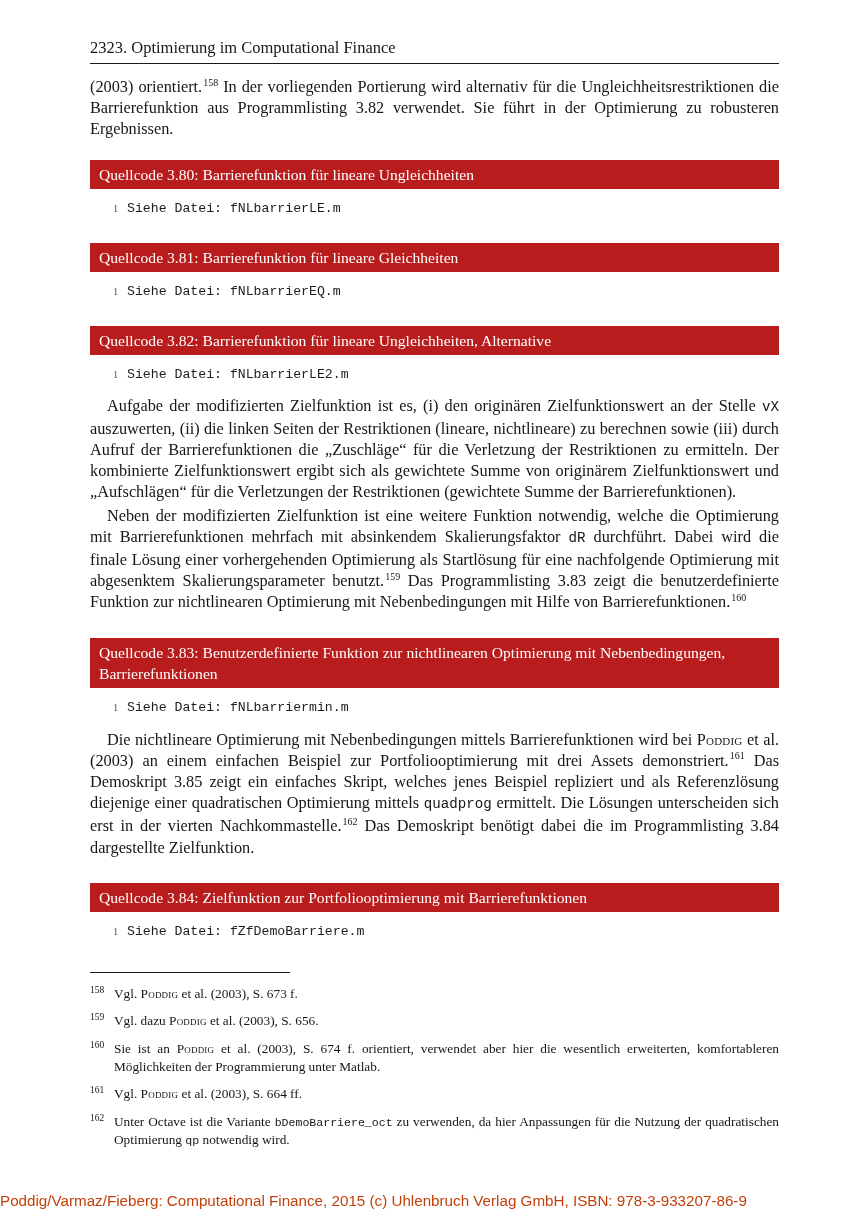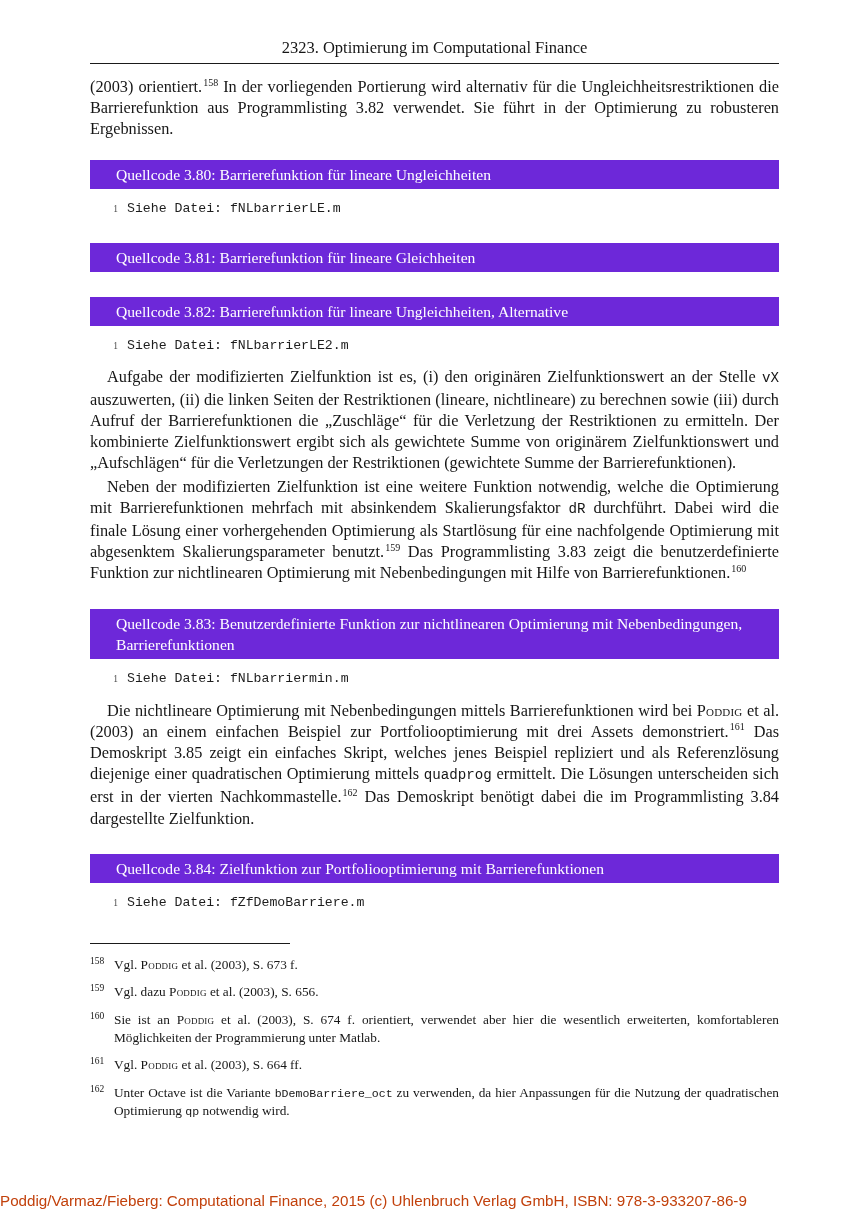--- a/index.html
+++ b/index.html
@@ -10,21 +10,21 @@
     background: #ffffff;
     font-family: "Liberation Serif", serif;
     color: #161616;
     overflow: hidden;
     box-sizing: border-box;
     padding: 38px 88px 0 90px;
   }
   
   .runhead {
     display: flex;
-    justify-content: center;
+    justify-content: flex-start;
     align-items: baseline;
     font-size: 16.5px;
     line-height: 20px;
     padding-bottom: 5px;
     border-bottom: 1px solid #1a1a1a;
     margin-bottom: 12px;
   }
   
   p.bodypar {
     margin: 0;
@@ -40,25 +40,25 @@
     vertical-align: super;
     margin-left: 1px;
   }
   .sc { font-variant: small-caps; letter-spacing: 0.2px; }
   .mono { font-family: "Liberation Mono", "DejaVu Sans Mono", monospace; font-size: 0.87em; }
   
   .listing { margin-top: 25px; }
   .listing.first { margin-top: 20px; }
   .listing.tight { }
   .listing-caption {
-    background: #6d28d9;
+    background: #b91c1c;
     color: #ffffff;
     font-size: 15.6px;
     line-height: 21px;
-    padding: 4px 26px;
+    padding: 4px 9px;
   }
   .code-line {
     padding: 9px 0 2px 14px;
     white-space: nowrap;
   }
   .lineno {
     font-family: "Liberation Serif", serif;
     font-size: 9.5px;
     color: #4a4a4a;
     display: inline-block;
@@ -121,20 +121,23 @@
 
   <section class="listing first">
     <div class="listing-caption">Quellcode 3.80: Barrierefunktion für lineare Ungleichheiten</div>
     <div class="code-line">
       <span class="lineno">1</span><span class="code-text">Siehe Datei: fNLbarrierLE.m</span>
     </div>
   </section>
 
   <section class="listing">
     <div class="listing-caption">Quellcode 3.81: Barrierefunktion für lineare Gleichheiten</div>
+    <div class="code-line">
+      <span class="lineno">1</span><span class="code-text">Siehe Datei: fNLbarrierEQ.m</span>
+    </div>
   </section>
 
   <section class="listing">
     <div class="listing-caption">Quellcode 3.82: Barrierefunktion für lineare Ungleichheiten, Alternative</div>
     <div class="code-line">
       <span class="lineno">1</span><span class="code-text">Siehe Datei: fNLbarrierLE2.m</span>
     </div>
   </section>
 
   <div class="spacer11"></div>

